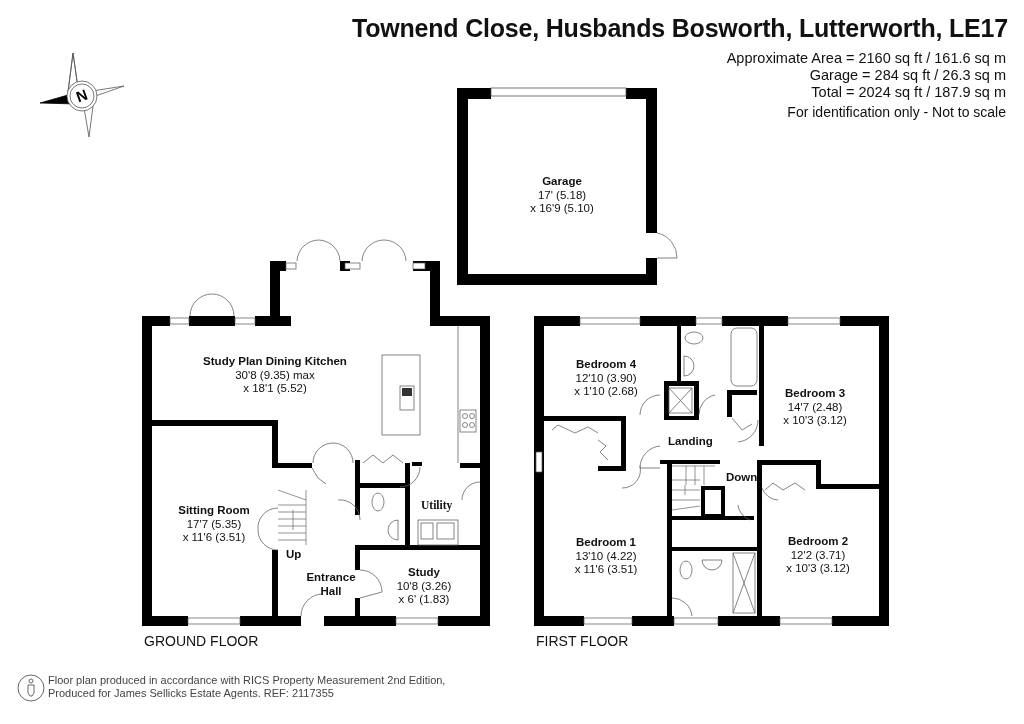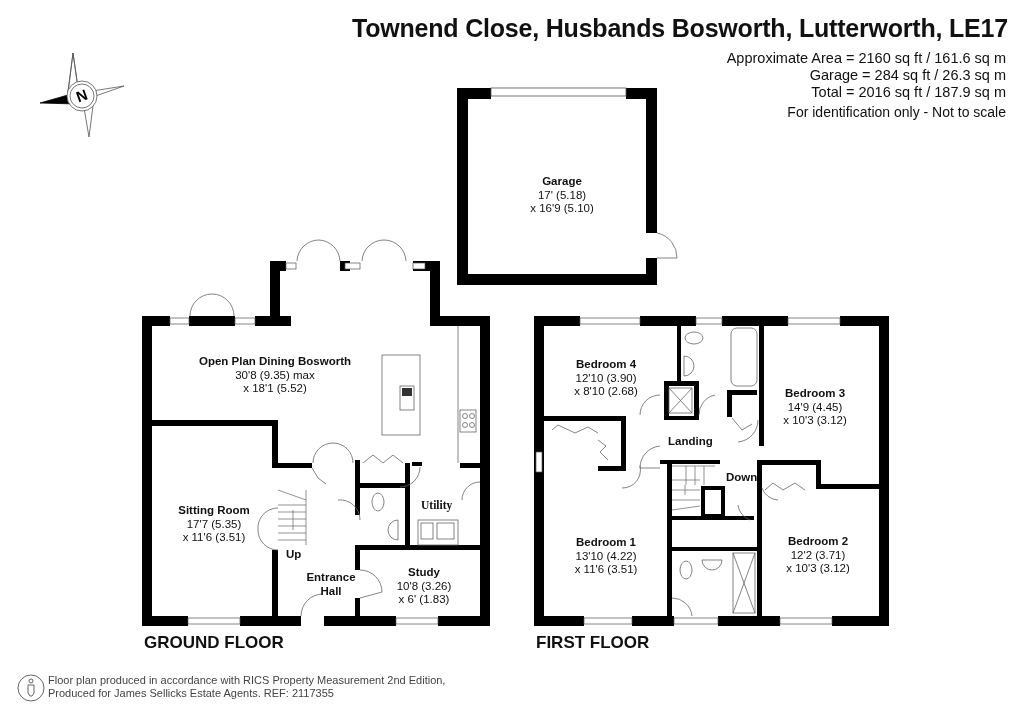--- a/index.html
+++ b/index.html
@@ -4,33 +4,33 @@
 <style>
   html,body{margin:0;padding:0;background:#fff;}
   body{width:1024px;height:724px;position:relative;overflow:hidden;font-family:"Liberation Sans",sans-serif;color:#111;}
   .abs{position:absolute;}
   .title{right:16px;top:14px;font-size:25px;font-weight:bold;letter-spacing:-0.2px;white-space:nowrap;}
   .areas{right:18px;top:50px;text-align:right;font-size:14.5px;line-height:17px;}
   .areas .note{font-size:14px;margin-top:3px;}
   svg.plan{position:absolute;left:0;top:0;}
   .room{position:absolute;text-align:center;font-size:11.5px;line-height:13.5px;transform:translateX(-50%);white-space:nowrap;}
   .room .name{font-weight:bold;}
-  .floorlbl{position:absolute;font-weight:bold;font-size:17px;}
+  .floorlbl{position:absolute;font-weight:normal;font-size:14px;}
   .small{position:absolute;font-weight:bold;font-size:11.5px;}
   .footer{left:48px;top:674px;font-size:11px;line-height:12.5px;color:#444;}
   .footer .copy{margin-left:14px;}
 </style>
 </head>
 <body>
 
 <div class="abs title">Townend Close, Husbands Bosworth, Lutterworth, LE17</div>
 <div class="abs areas">
   <div>Approximate Area = 2160 sq ft / 161.6 sq m</div>
   <div>Garage = 284 sq ft / 26.3 sq m</div>
-  <div>Total = 2016 sq ft / 187.9 sq m</div>
+  <div>Total = 2024 sq ft / 187.9 sq m</div>
   <div class="note">For identification only - Not to scale</div>
 </div>
 
 <svg class="plan" width="1024" height="724" viewBox="0 0 1024 724">
 
   <g stroke="#555" stroke-width="0.8" fill="#fff">
     <polygon points="73,53 78,88 68,92"></polygon>
     <polygon points="73,53 68,92 78,88" fill="none"></polygon>
     <polygon points="124,86 86,92 84,100"></polygon>
     <polygon points="89,137 83,102 94,98"></polygon>
@@ -240,21 +240,21 @@
   </g>
 </svg>
 
 <div class="room" style="left:562px;top:156px;margin-top:19px;">
   <div class="name">Garage</div>
   <div>17' (5.18)</div>
   <div>x 16'9 (5.10)</div>
 </div>
 
 <div class="room" style="left:275px;top:355px;">
-  <div class="name">Open Plan Dining Bosworth</div>
+  <div class="name">Study Plan Dining Kitchen</div>
   <div>30'8 (9.35) max</div>
   <div>x 18'1 (5.52)</div>
 </div>
 <div class="room" style="left:214px;top:504px;">
   <div class="name">Sitting Room</div>
   <div>17'7 (5.35)</div>
   <div>x 11'6 (3.51)</div>
 </div>
 <div class="room" style="left:424px;top:566px;">
   <div class="name">Study</div>
@@ -265,25 +265,25 @@
   <div class="name">Entrance</div>
   <div class="name">Hall</div>
 </div>
 <div class="small" style="left:421px;top:499px;font-family:Liberation Serif, serif;">Utility</div>
 <div class="small" style="left:286px;top:548px;">Up</div>
 <div class="floorlbl" style="left:144px;top:633px;">GROUND FLOOR</div>
 
 <div class="room" style="left:606px;top:358px;">
   <div class="name">Bedroom 4</div>
   <div>12'10 (3.90)</div>
-  <div>x 8'10 (2.68)</div>
+  <div>x 1'10 (2.68)</div>
 </div>
 <div class="room" style="left:815px;top:387px;">
   <div class="name">Bedroom 3</div>
-  <div>14'9 (4.45)</div>
+  <div>14'7 (2.48)</div>
   <div>x 10'3 (3.12)</div>
 </div>
 <div class="room" style="left:606px;top:536px;">
   <div class="name">Bedroom 1</div>
   <div>13'10 (4.22)</div>
   <div>x 11'6 (3.51)</div>
 </div>
 <div class="room" style="left:818px;top:535px;">
   <div class="name">Bedroom 2</div>
   <div>12'2 (3.71)</div>

